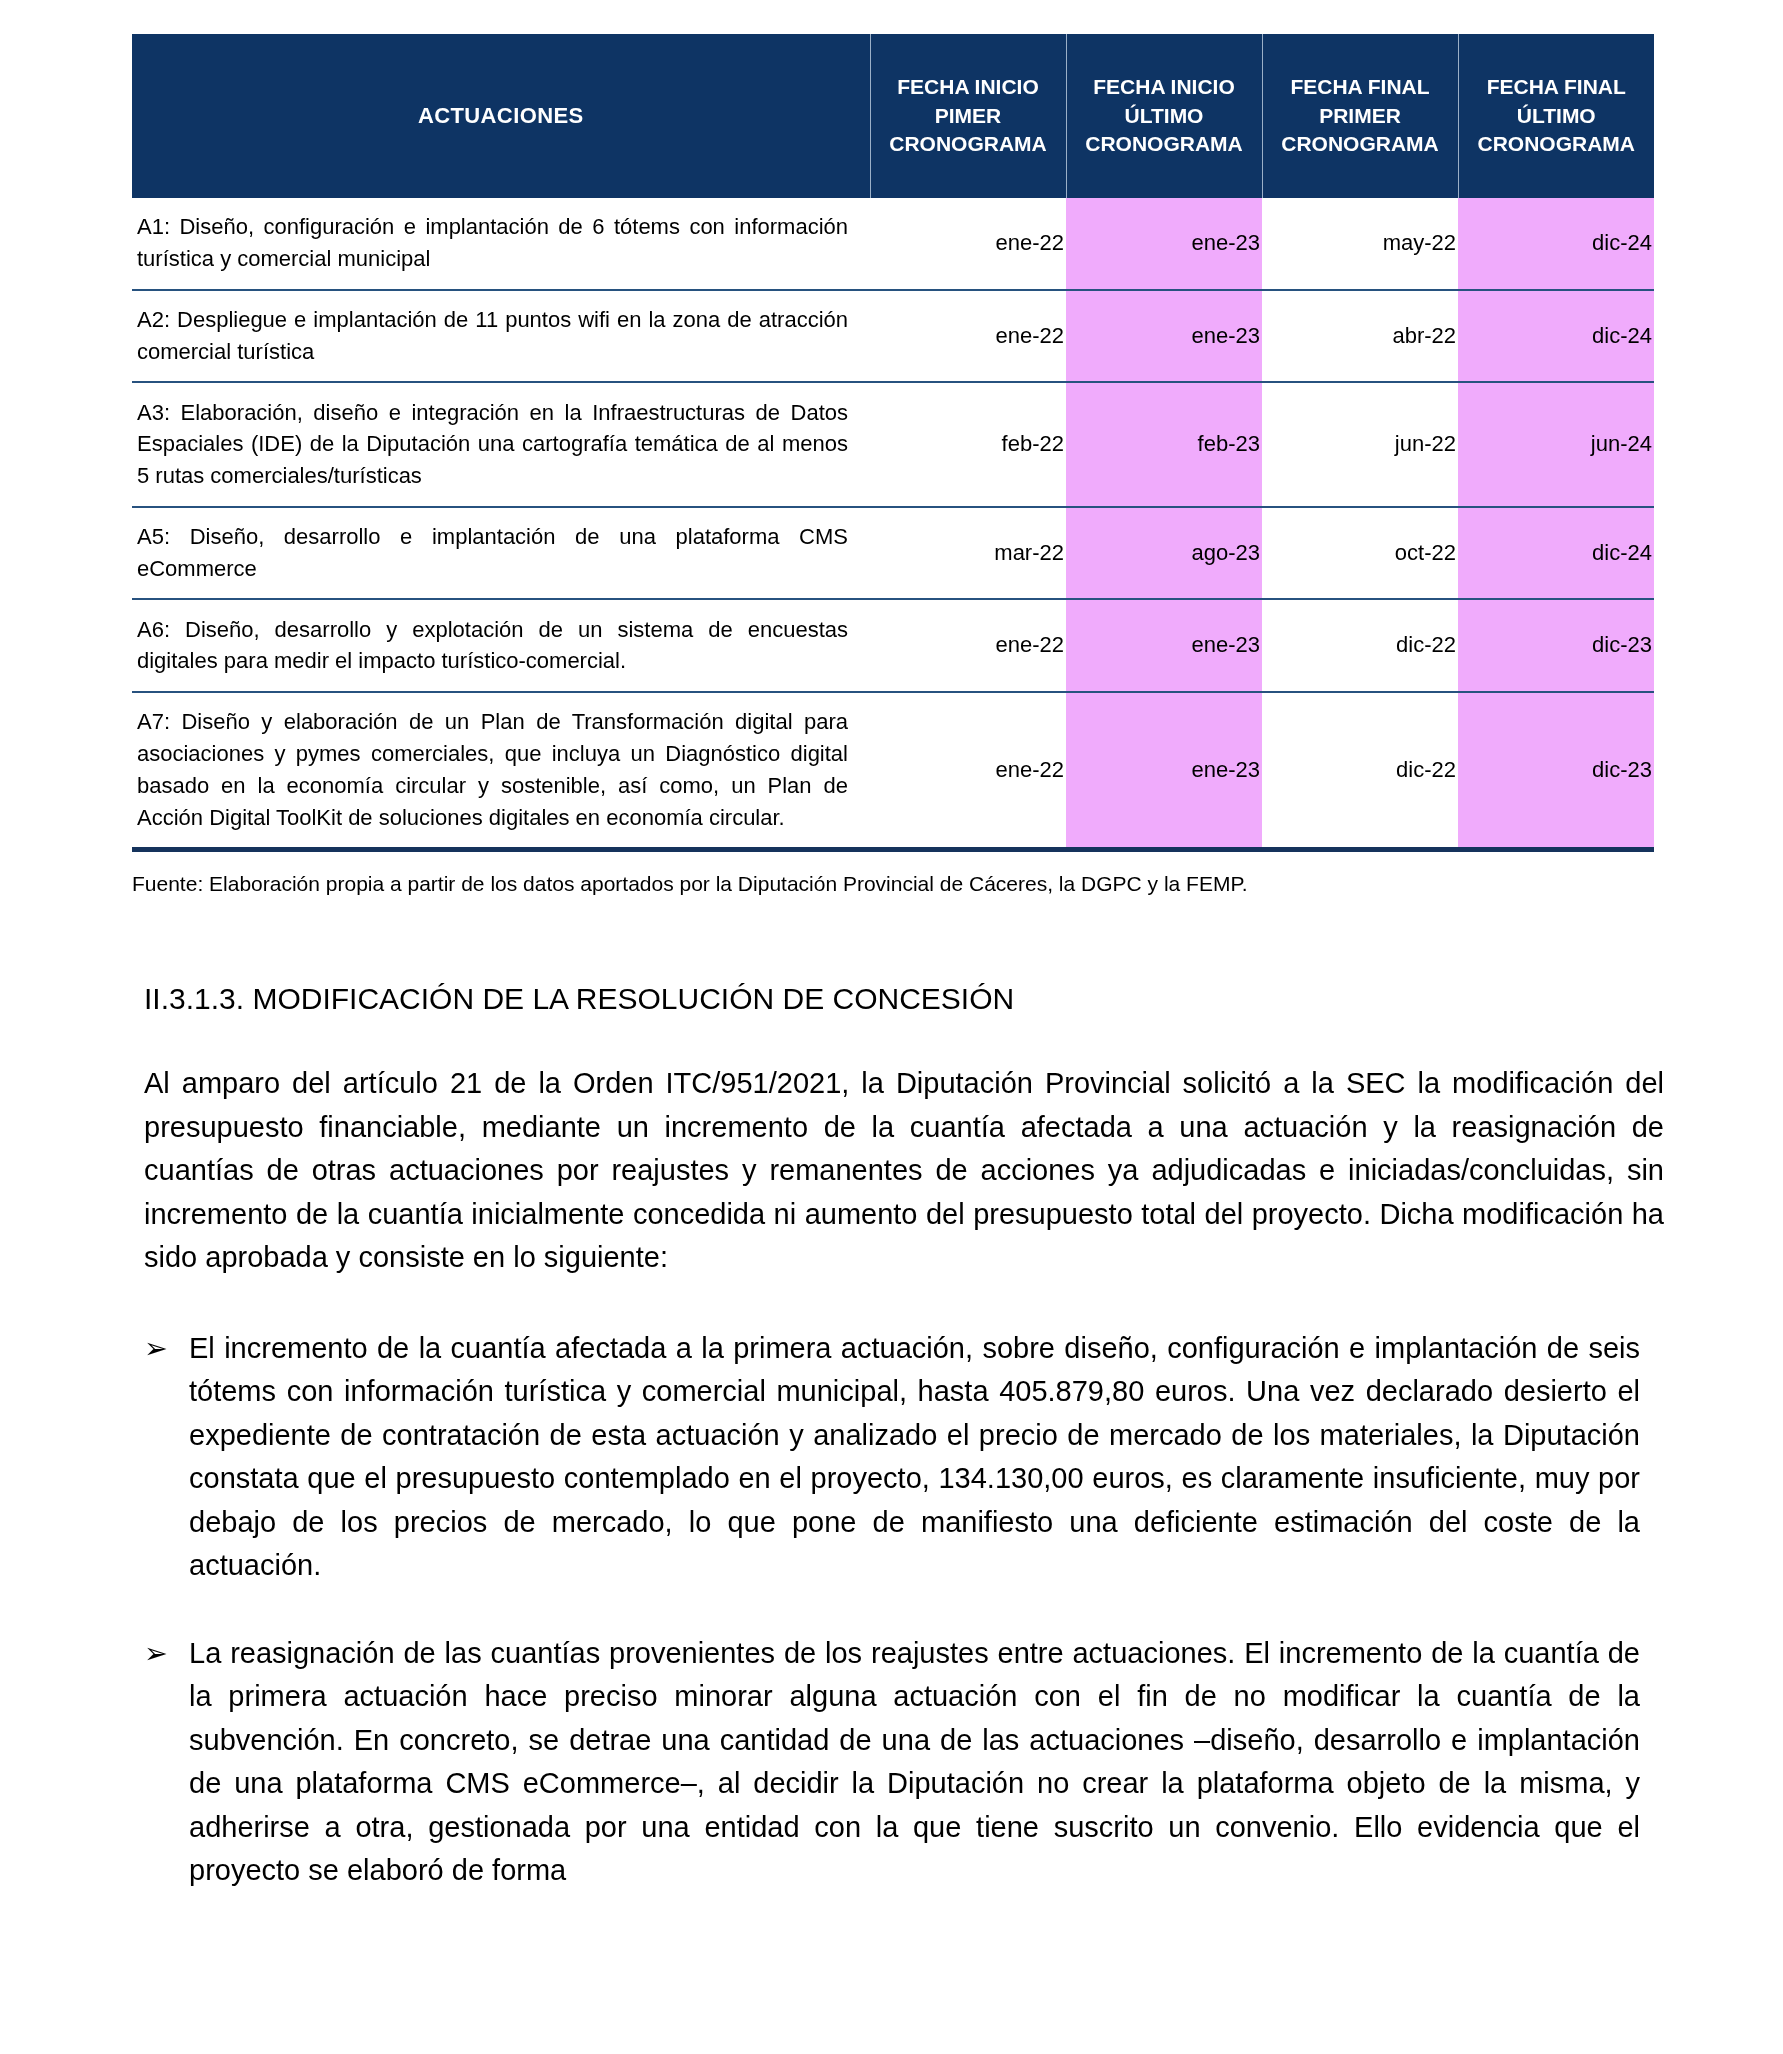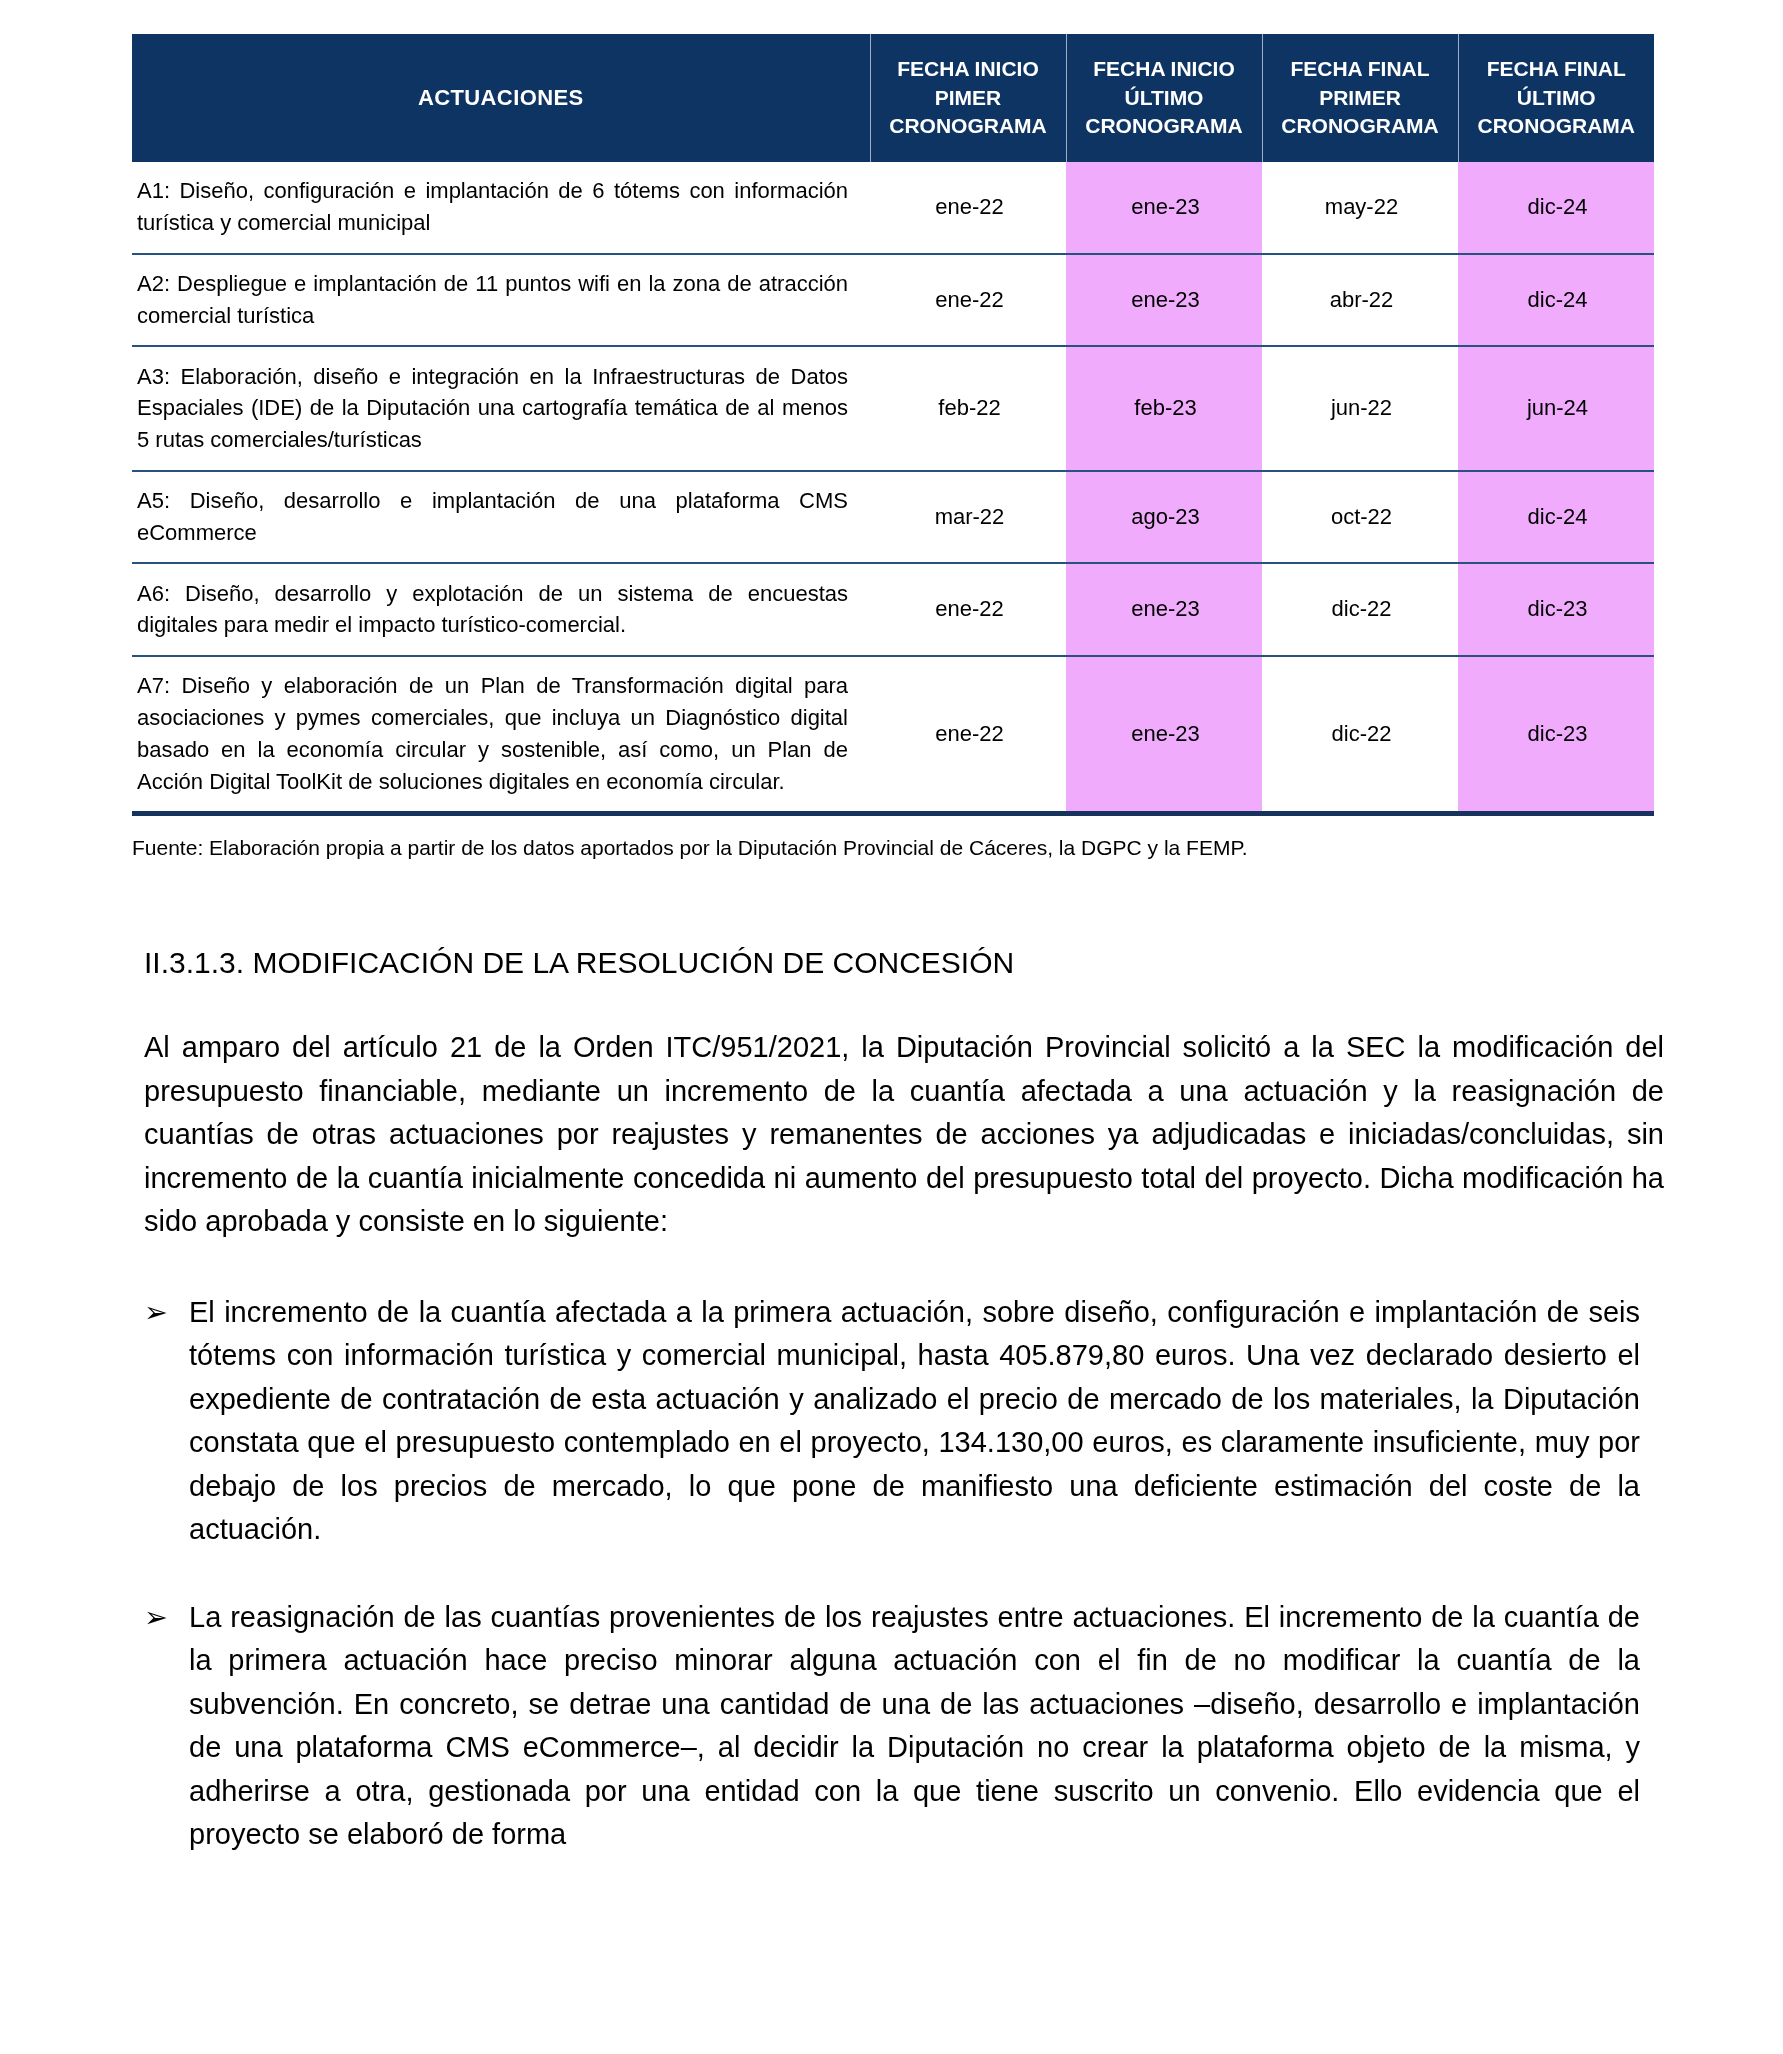--- a/index.html
+++ b/index.html
@@ -51,21 +51,21 @@
 
   table.cron thead th {
     background: #0e3464;
     color: #ffffff;
     font-weight: bold;
     font-size: 21px;
     line-height: 1.35;
     vertical-align: middle;
     text-align: center;
     padding: 15px 6.7px;
-    height: 128px;
+    height: 164px;
     border: none;
   }
   table.cron thead th.th-act {
     font-size: 22px;
     letter-spacing: 0.4px;
   }
   table.cron thead th.sep {
     border-left: 1.7px solid #9bb0c8;
   }
 
@@ -78,21 +78,21 @@
     background: #ffffff;
   }
   table.cron tbody tr:first-child td { border-top: none; }
   table.cron tbody td.desc {
     text-align: justify;
     text-align-last: left;
     padding-left: 5px;
     padding-right: 22px;
   }
   table.cron tbody td.date {
-    text-align: center;
+    text-align: right;
     padding-left: 5px;
     padding-right: 2px;
   }
   table.cron tbody td.shade {
     background: #f0abfc;
   }
   table.cron tbody tr:last-child td {
     border-bottom: 5.9px solid #15335c;
   }
 

